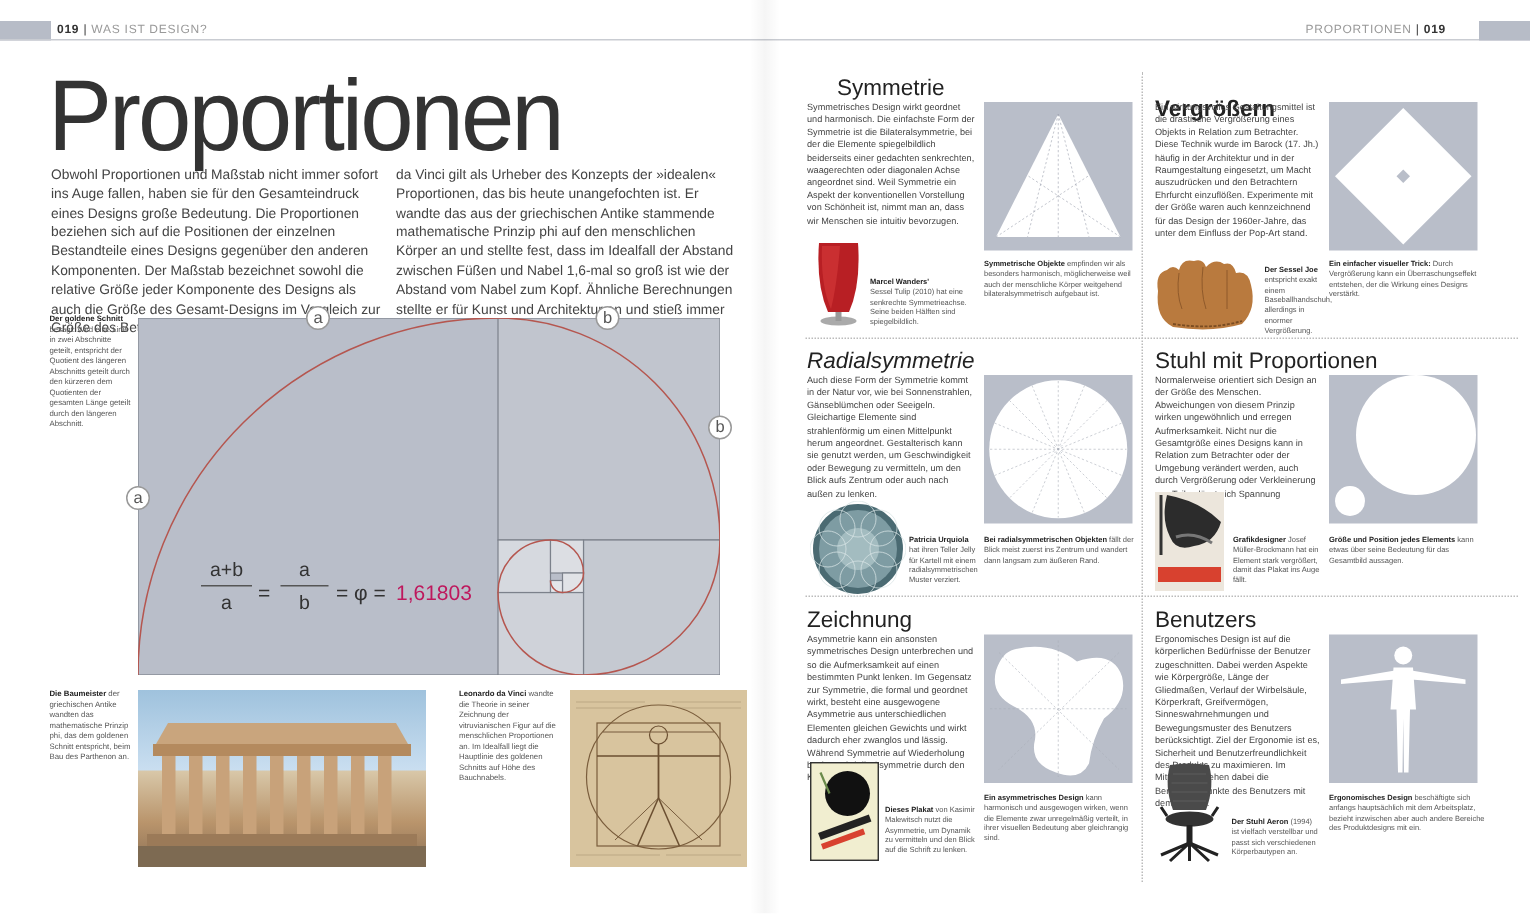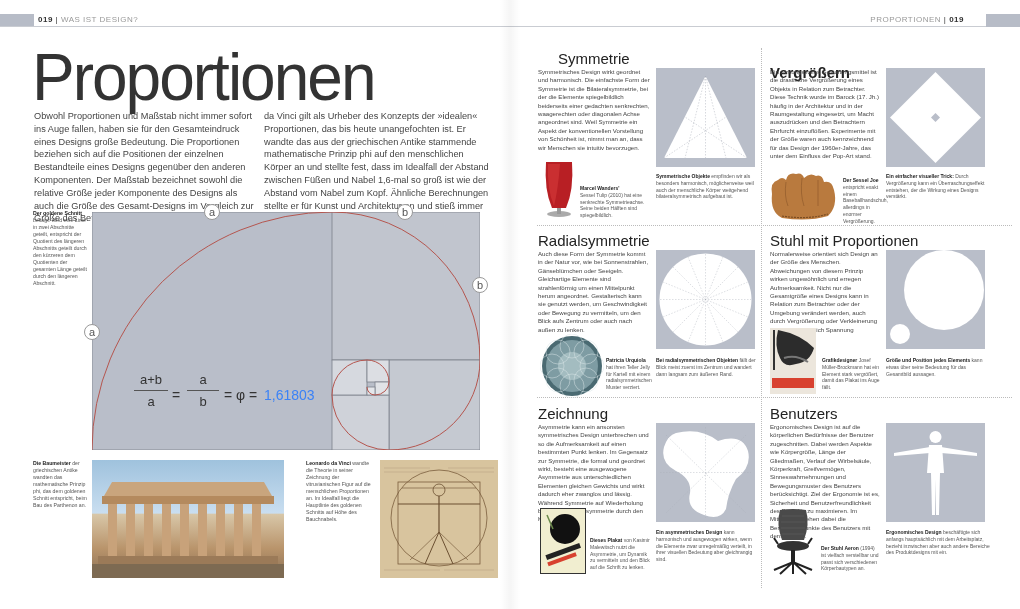--- a/index.html
+++ b/index.html
@@ -91,21 +91,21 @@
     <span class="bar"></span>
     <span class="den">a</span>
   </div>
   <div style="position:absolute; left:80px; top:175px; font-size:14px; color:#333;">=</div>
   <div class="frac" style="left:95px; top:160px; width:32px;">
     <span class="num">a</span>
     <span class="bar"></span>
     <span class="den">b</span>
   </div>
   <div style="position:absolute; left:132px; top:175px; font-size:14px; color:#333;">= φ =</div>
-  <div style="position:absolute; left:172px; top:175px; font-size:14px; color:#3b82f6;">1,61803</div>
+  <div style="position:absolute; left:172px; top:175px; font-size:14px; color:#be185d;">1,61803</div>
 </div>
 
 <div class="side-cap" style="left:33px; top:460px; width:56px;">
   <b>Die Baumeister</b>
   <span>der griechischen Antike wandten das mathematische Prinzip phi, das dem goldenen Schnitt entspricht, beim Bau des Parthenon an.</span>
 </div>
 <div class="photo" style="left:92px; top:460px; width:192px; height:118px; background:linear-gradient(to bottom, #9fc2dd 0%, #c9def0 45%, #d8c7a8 46%, #b9946b 75%, #8a7056 100%);">
   <svg width="192" height="118" viewBox="0 0 192 118">
     <polygon points="12,36 180,36 172,22 20,22" fill="#c9a57d"></polygon>
     <rect x="10" y="36" width="172" height="8" fill="#b48a5e"></rect>
@@ -213,21 +213,21 @@
       <polygon points="49.5,45 54,49.5 49.5,54 45,49.5" fill="#b9bec9"></polygon>
     </svg>
   </div>
   <div class="cap" style="left:886px; top:173px; width:110px;">
     <b>Ein einfacher visueller Trick:</b>
     <span>Durch Vergrößerung kann ein Überraschungseffekt entstehen, der die Wirkung eines Designs verstärkt.</span>
   </div>
 </div>
 
 <div>
-  <div class="sec-title" style="left:538px; top:232px;">Radialsymmetrie</div>
+  <div class="sec-title" style="left:538px; top:232px;font-style:italic;">Radialsymmetrie</div>
   <div class="sec-body" style="left:538px; top:250px; width:112px;">Auch diese Form der Symmetrie kommt in der Natur vor, wie bei Sonnenstrahlen, Gänseblümchen oder Seeigeln. Gleichartige Elemente sind strahlenförmig um einen Mittelpunkt herum angeordnet. Gestalterisch kann sie genutzt werden, um Geschwindigkeit oder Bewegung zu vermitteln, um den Blick aufs Zentrum oder auch nach außen zu lenken.</div>
   <div class="photo" style="left:540px; top:334px; width:64px; height:64px;">
     <svg width="64" height="64" viewBox="0 0 64 64">
       <circle cx="32" cy="32" r="30" fill="#4a6a72"></circle>
       <circle cx="32" cy="32" r="26" fill="#7e9ca3"></circle>
       <circle cx="32" cy="32" r="14" fill="#a3bcc0"></circle>
       <g stroke="#d8e4e6" stroke-width="0.5" fill="none">
         <circle cx="32" cy="12" r="12"></circle>
           <circle cx="32" cy="52" r="12"></circle>
         <circle cx="12" cy="32" r="12"></circle>

